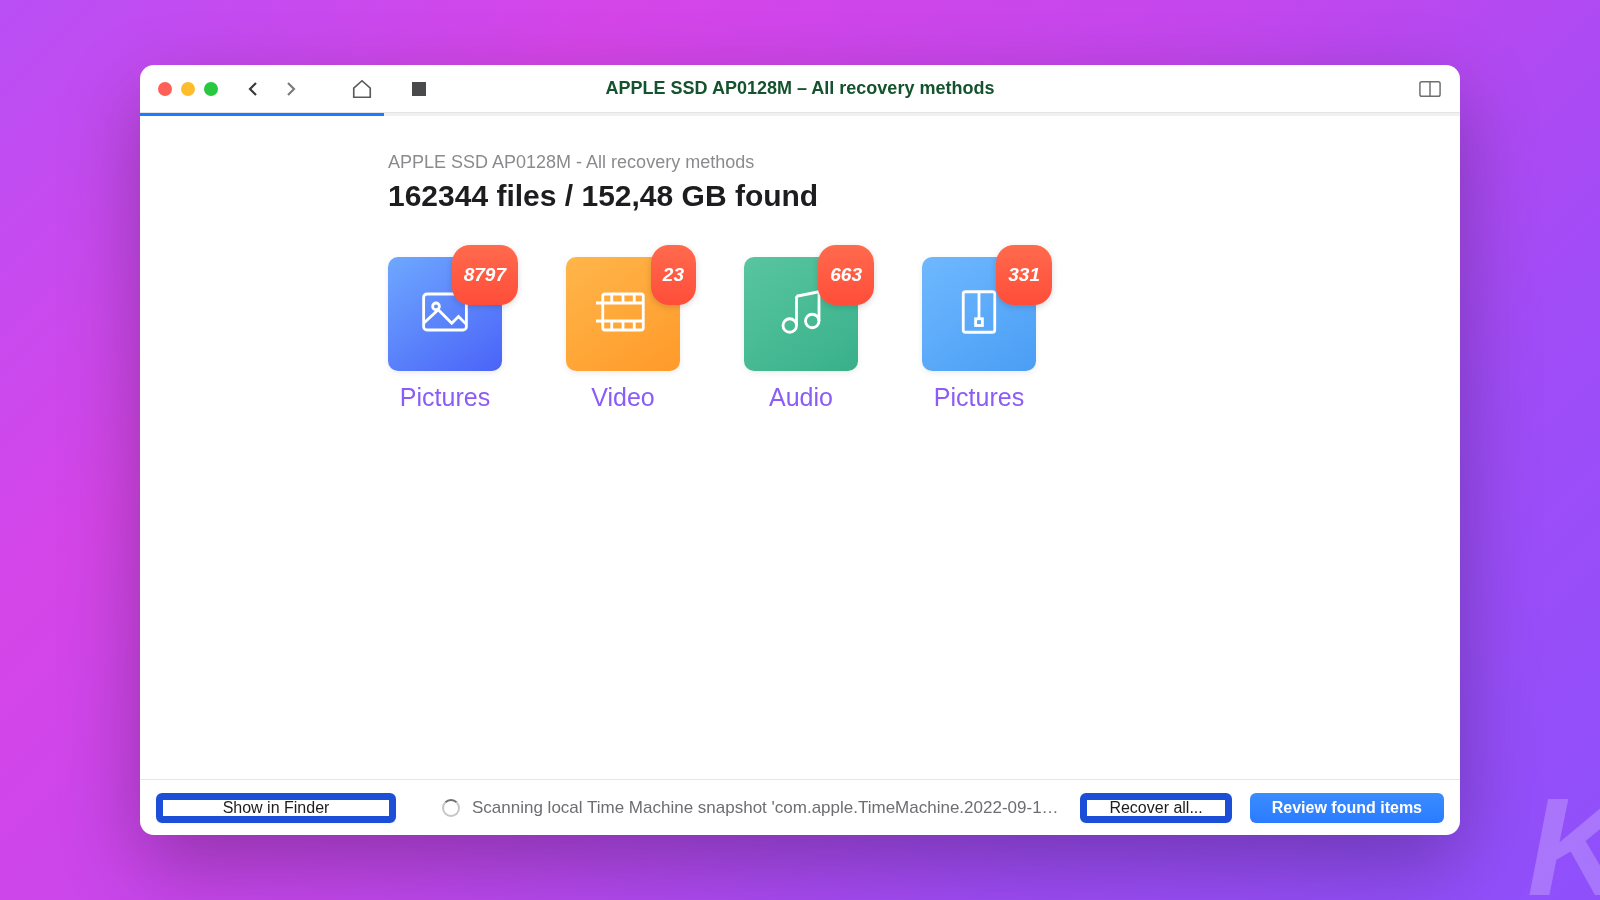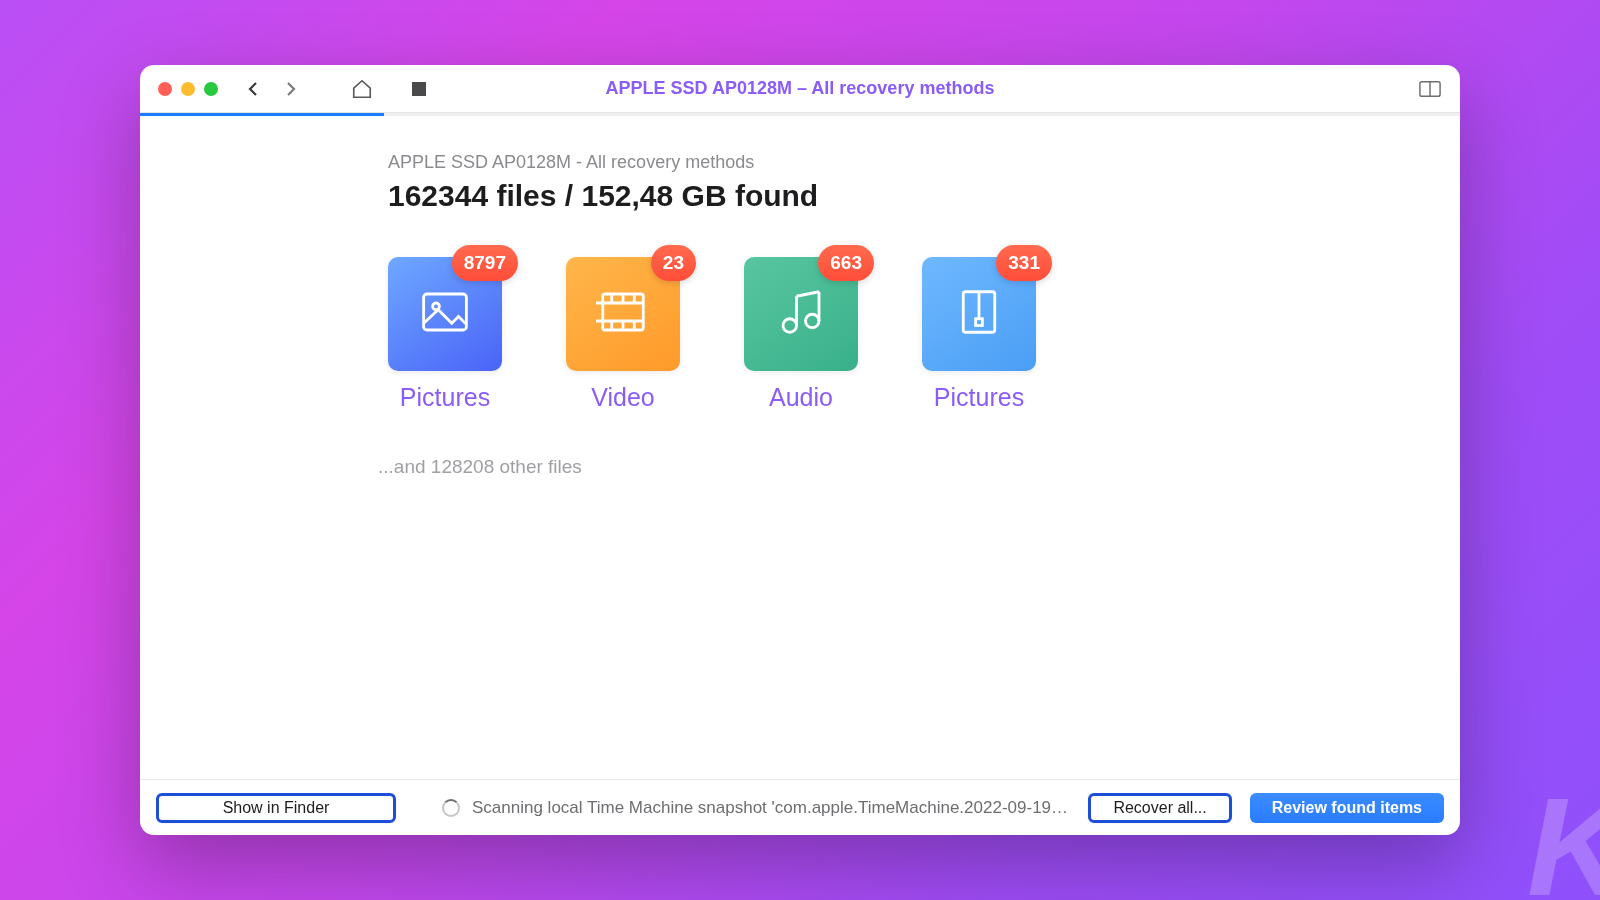--- a/index.html
+++ b/index.html
@@ -37,43 +37,43 @@
 .traffic .close { background: #ff5f57; }
 .traffic .min { background: #ffbd2e; }
 .traffic .max { background: #28c840; }
 .nav-buttons { display: flex; gap: 12px; margin-left: 24px; align-items: center; }
 .nav-btn { width: 24px; height: 24px; display: flex; align-items: center; justify-content: center; color: #7c7c80; }
 .nav-btn.enabled { color: #3a3a3c; }
 .nav-btn svg { width: 16px; height: 16px; }
 .home-btn { margin-left: 48px; color: #5a5a5c; }
 .home-btn svg { width: 22px; height: 22px; }
 .stop-btn { margin-left: 38px; width: 14px; height: 14px; background: #4a4a4c; }
-.titlebar-title { position: absolute; left: 50%; transform: translateX(-50%); font-size: 18px; font-weight: 600; color: #8b5cf6; }
+.titlebar-title { position: absolute; left: 50%; transform: translateX(-50%); font-size: 18px; font-weight: 600; color: #14532d; }
 .panels-btn { margin-left: auto; color: #6e6e72; }
 .panels-btn svg { width: 22px; height: 18px; }
 .progress-strip { height: 3px; background: #f0f0f0; position: relative; }
 .progress-strip::after { content: ''; position: absolute; left: 0; top: 0; height: 100%; width: 18.5%; background: #1a7cff; }
 .content { flex: 1; padding: 36px 38px 0 38px; overflow: auto; }
 .breadcrumb { font-size: 18px; color: #8b8b8f; margin-bottom: 6px; margin-left: 210px; }
 .headline { font-size: 30px; font-weight: 800; color: #1d1d1f; margin-bottom: 44px; margin-left: 210px; }
 .tiles { display: flex; gap: 64px; margin-left: 210px; }
 .tile { width: 114px; display: flex; flex-direction: column; align-items: center; cursor: pointer; position: relative; }
 .tile-box { width: 114px; height: 114px; border-radius: 10px; display: flex; align-items: center; justify-content: center; position: relative; box-shadow: 0 2px 6px rgba(0,0,0,0.08); }
 .tile-box svg { width: 54px; height: 54px; }
-.badge { position: absolute; top: -12px; right: -16px; background: linear-gradient(180deg,#ff6a4d,#ff4d3a); color: #fff; font-weight: 700; font-size: 19px; padding: 7px 12px; border-radius: 18px; box-shadow: 0 2px 6px rgba(0,0,0,0.15); }
+.badge { position: absolute; top: -12px; right: -16px; background: linear-gradient(180deg,#ff6a4d,#ff4d3a); color: #fff; font-weight: 700; font-size: 19px; padding: 19px 12px; border-radius: 18px; box-shadow: 0 2px 6px rgba(0,0,0,0.15); font-style: italic; }
 .tile-label { margin-top: 12px; font-size: 25px; color: #8b5cf6; font-weight: 500; }
 .pictures .tile-box { background: linear-gradient(145deg,#6ea8ff,#4a63f8); }
 .video .tile-box { background: linear-gradient(145deg,#ffb64a,#ff9a2a); }
 .audio .tile-box { background: linear-gradient(145deg,#58c6a0,#39b08a); }
 .documents .tile-box { background: linear-gradient(145deg,#ff8a80,#ff6b6b); }
 .archives .tile-box { background: linear-gradient(145deg,#6fb8ff,#4a9ef5); }
 .other-files { margin-top: 44px; font-size: 19px; color: #a0a0a4; margin-left: 200px; }
 .footer { height: 56px; border-top: 1px solid #e7e7e9; display: flex; align-items: center; padding: 0 16px; gap: 18px; }
 .btn { height: 30px; padding: 0 22px; border-radius: 6px; font-size: 16px; display: flex; align-items: center; justify-content: center; cursor: pointer; white-space: nowrap; }
-.btn-outline { background: #fff; border: 3px solid #1d4ed8; color: #1d1d1f; box-shadow: 0 1px 2px rgba(0,0,0,0.04); }
+.btn-outline { background: #fff; border: 7px solid #1d4ed8; color: #1d1d1f; box-shadow: 0 1px 2px rgba(0,0,0,0.04); }
 .btn-outline.wide { width: 240px; }
 .btn-primary { background: linear-gradient(180deg,#3b8cff,#2a7cff); color: #fff; border: none; font-weight: 600; }
 .status { display: flex; align-items: center; gap: 12px; flex: 1; min-width: 0; color: #6e6e72; margin-left: 28px; }
 .status-text { font-size: 17px; color: #6e6e72; overflow: hidden; text-overflow: ellipsis; white-space: nowrap; }
 .spinner { width: 18px; height: 18px; border: 2px solid #c6c6c9; border-top-color: #6e6e72; border-radius: 50%; animation: spin 0.9s linear infinite; flex-shrink: 0; }
 @keyframes spin { to { transform: rotate(360deg); } }
 .k-watermark { position: absolute; right: -20px; bottom: -28px; font-size: 140px; font-weight: 900; font-style: italic; color: rgba(255,255,255,0.22); pointer-events: none; font-family: Arial, sans-serif; letter-spacing: -8px; }
 </style>
 </head>
 <body>
@@ -179,21 +179,20 @@
                 <rect x="21" y="30" width="6" height="6"></rect>
               </svg>
           </span>
           <div class="badge">331</div>
         </div>
         <div class="tile-label">Pictures</div>
       </div>
 
     </div>
 
-    <div class="other-files">...and 128208 other files</div>
   </div>
 
   <div class="footer">
     <div class="btn btn-outline wide">Show in Finder</div>
     <div class="status">
       <div class="spinner"></div>
       <div class="status-text">Scanning local Time Machine snapshot 'com.apple.TimeMachine.2022-09-19-13...</div>
     </div>
     <div class="btn btn-outline">Recover all...</div>
     <div class="btn btn-primary">Review found items</div>

